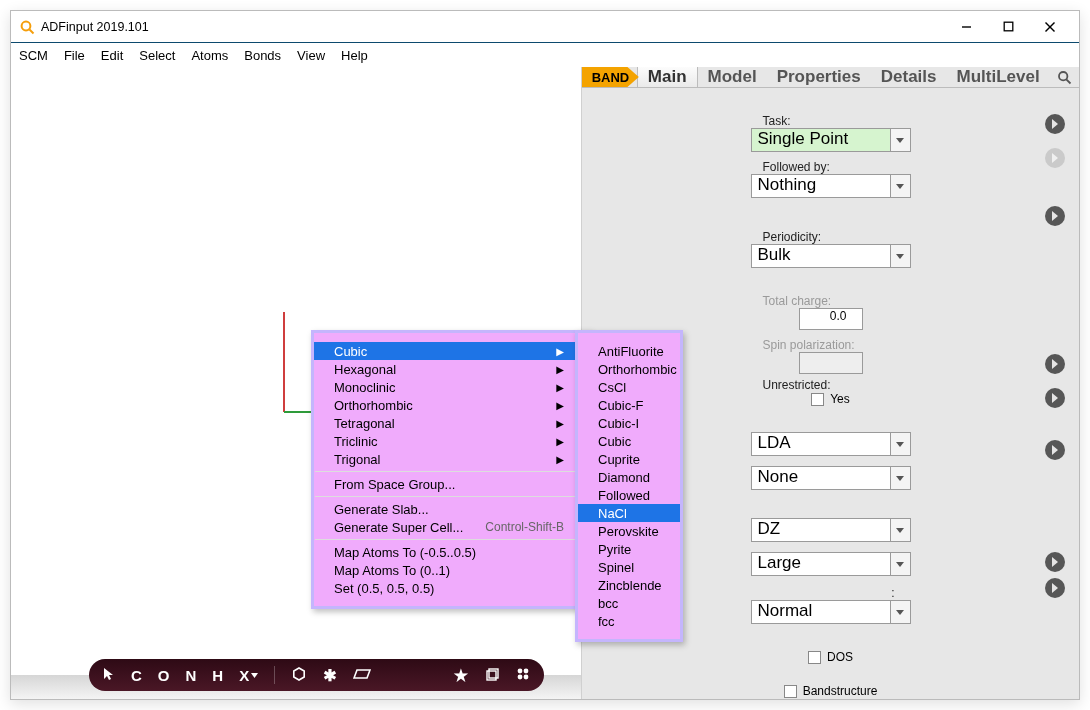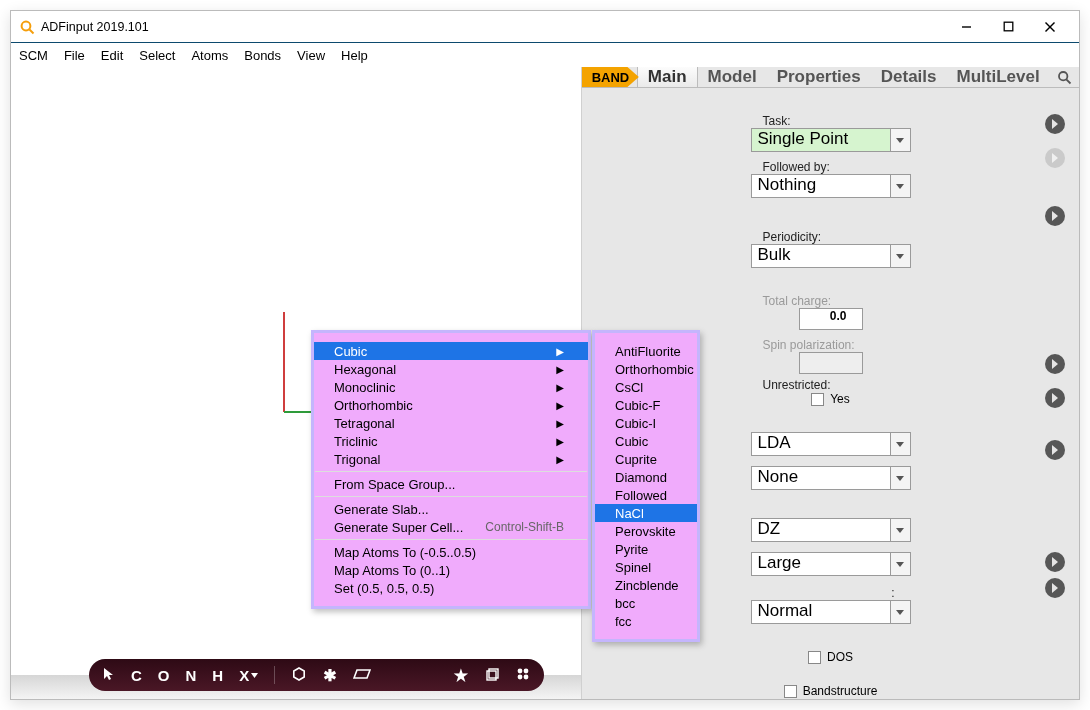--- a/index.html
+++ b/index.html
@@ -138,21 +138,20 @@
     width: 20px; height: 100%;
     border-left: 1px solid #9a9a9a;
     display:flex;align-items:center;justify-content:center;
     background:#f4f4f4;
   }
   .tinput {
     width: 64px; height: 22px;
     background:#fff; border:1px solid #9a9a9a;
     text-align:right; padding:0 15px;
     font-size:12px;
-    font-weight:bold;
   }
   .tinput.dis { background:#eee; }
   .chk { width:13px; height:13px; border:1px solid #888; background:#fff; display:inline-block; margin-right:6px; vertical-align:middle;}
   .chkrow { display:flex; align-items:center; }
   .go-dot {
     position:absolute;
     right: 14px;
     width:20px; height:20px;
     border-radius:50%;
     background:#575757;
@@ -534,21 +533,21 @@
         <span>Map Atoms To (-0.5..0.5)</span>
       </div>
     <div class="ci">
         <span>Map Atoms To (0..1)</span>
       </div>
     <div class="ci">
         <span>Set (0.5, 0.5, 0.5)</span>
       </div>
   </div>
 
-  <div class="ctx" style="left:581px; top:319px; width:108px;" id="cubic-list">
+  <div class="ctx" style="left:564px; top:319px; width:108px;" id="cubic-list">
       <div class="ci">AntiFluorite</div>
       <div class="ci">Orthorhombic</div>
       <div class="ci">CsCl</div>
       <div class="ci">Cubic-F</div>
       <div class="ci">Cubic-I</div>
       <div class="ci">Cubic</div>
       <div class="ci">Cuprite</div>
       <div class="ci">Diamond</div>
       <div class="ci">Followed</div>
       <div class="ci hi">NaCl</div>

